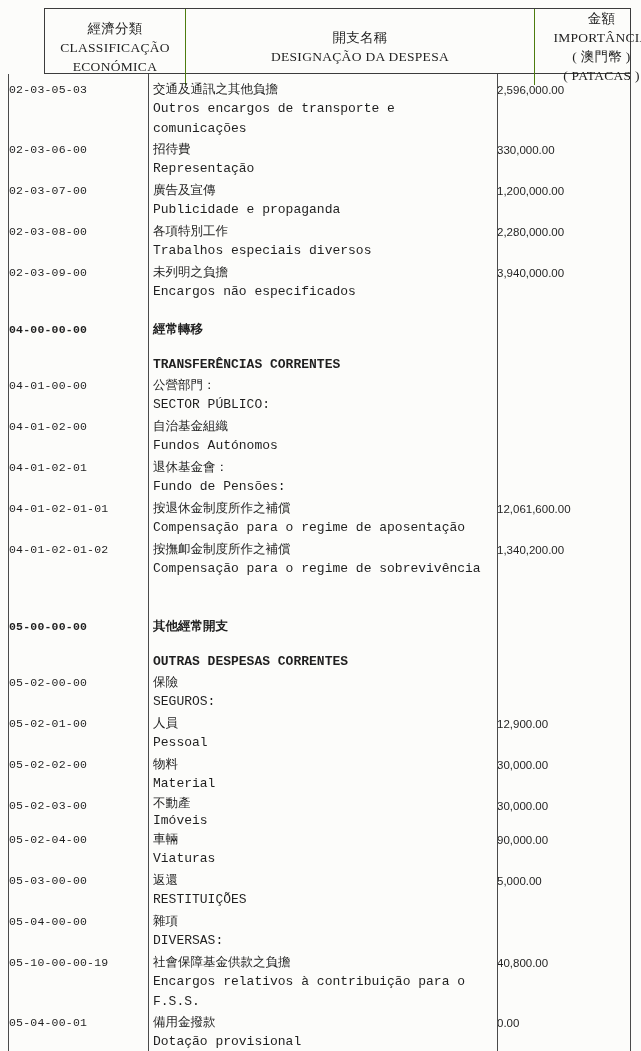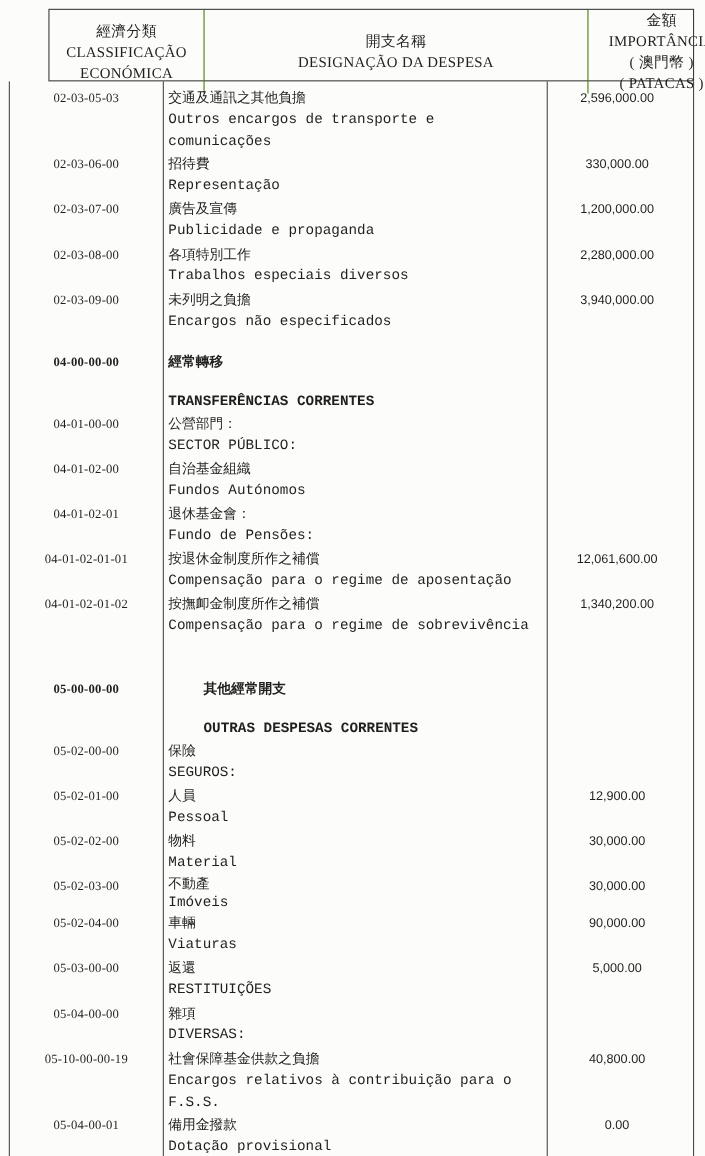--- a/index.html
+++ b/index.html
@@ -55,36 +55,35 @@
     background: #4a4a4a;
   }
   .vline.v1 { left: 139px; }
   .vline.v2 { left: 488px; }
   .row {
     display: grid;
     grid-template-columns: 139px 349px auto;
     min-height: 41px;
     box-sizing: border-box;
   }
-  .row.gap-before { margin-top: 20px; gap: 32px; }
+  .row.gap-before { margin-top: 20px; }
   .row.tight { min-height: 34px; }
   .row.tight .zh, .row.tight .pt { line-height: 17px; }
   .cell-code {
-    text-align: center;
-    font-family: Liberation Serif, serif;
+    font-family: Liberation Mono, monospace;
     font-size: 11.5px;
     line-height: 20px;
     padding-top: 1px;
     letter-spacing: 0.2px;
   }
   .cell-desc { padding: 0 6px 0 5px; }
   .zh { font-size: 12.5px; line-height: 20px; }
   .pt { font-family: Liberation Mono, monospace; font-size: 13px; line-height: 20px; }
   .cell-amt {
-    text-align: center;
+    text-align: left;
     padding-right: 5px;
     font-family: "Liberation Sans", sans-serif;
     font-size: 11.5px;
     line-height: 20px;
     padding-top: 1px;
   }
   .row.bold .cell-code,
   .row.bold .zh,
   .row.bold .pt { font-weight: bold; margin-top: 16px; }
 </style>

